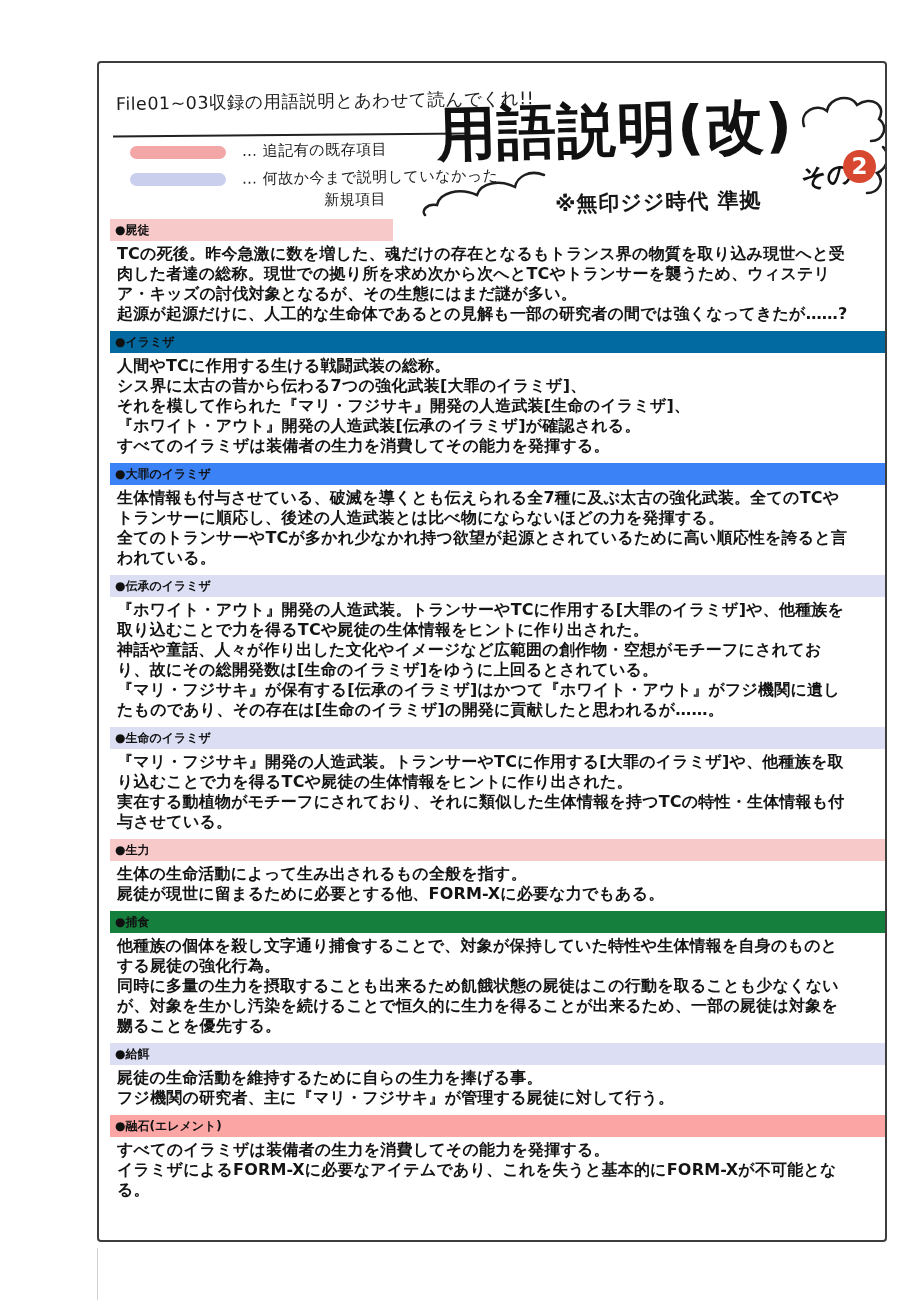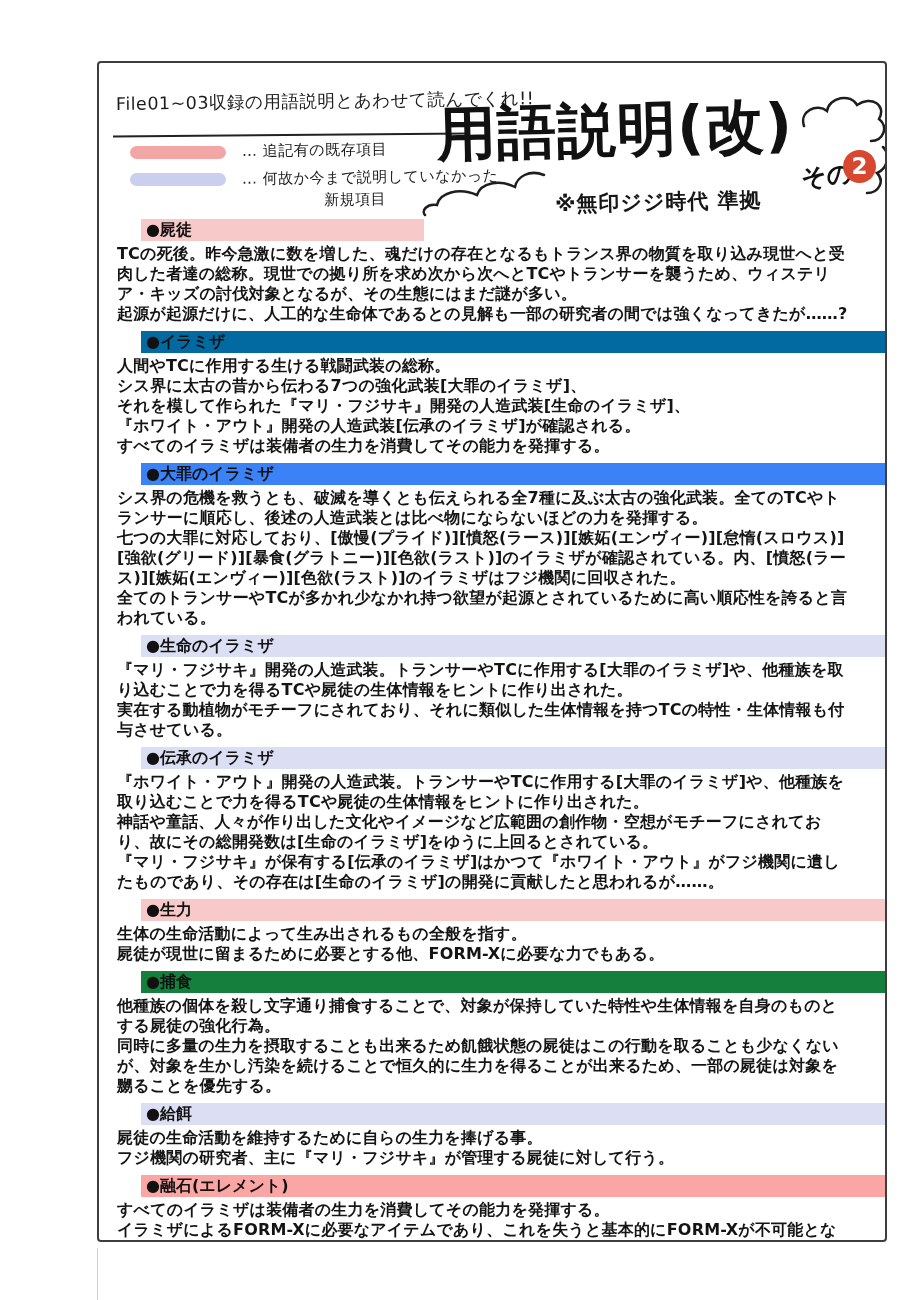--- a/index.html
+++ b/index.html
@@ -46,21 +46,21 @@
   .title-sub {
     position:absolute; left:456px; top:125px; font-size:21px; font-weight:bold;
     color:#161616; letter-spacing:1px; transform:rotate(-1.2deg); white-space:nowrap;
   }
   .doodle { position:absolute; pointer-events:none; }
   
   .sections { margin-left:11px; width:775px; }
   .section { margin-bottom:7px; }
   .sec-bar {
     height:22px; line-height:22px; padding-left:5px; box-sizing:border-box;
-    font-size:16px; font-weight:bold; color:#111; width:100%;margin-left:31px;
+    font-size:12px; font-weight:bold; color:#111; width:100%;
   }
   .sec-bar.short { width:283px; }
   .sec-body {
     padding:3px 33px 0 7px; font-size:16px; font-weight:bold;
     line-height:20px; color:#141414; letter-spacing:0.2px;
   }
   .sec-body p { margin:0; }
   .artifact-line {
     position:absolute; left:97px; top:1248px; width:1px; height:52px; background:#cfcfcf;
   }
@@ -113,40 +113,39 @@
           <p>シス界に太古の昔から伝わる7つの強化武装[大罪のイラミザ]、</p>
           <p>それを模して作られた『マリ・フジサキ』開発の人造武装[生命のイラミザ]、</p>
           <p>『ホワイト・アウト』開発の人造武装[伝承のイラミザ]が確認される。</p>
           <p>すべてのイラミザは装備者の生力を消費してその能力を発揮する。</p>
         </div>
   </div>
 
   <div class="section">
     <div class="sec-bar" style="background-color: #3b82f6;">●大罪のイラミザ</div>
     <div class="sec-body">
-          <p>シス界の危機を救うとも、破滅を導くとも伝えられる全7種に及ぶ太古の強化武装。全てのTCやトランサーに順応し、後述の人造武装とは比べ物にならないほどの力を発揮する。</p>
-          <p>七つの大罪に対応しており、[傲慢(プライド)][憤怒(ラース)][嫉妬(エンヴィー)][怠惰(スロウス)][強欲(グリード)][暴食(グラトニー)][色欲(ラスト)]のイラミザが確認されている。内、[憤怒(ラース)][嫉妬(エンヴィー)][色欲(ラスト)]のイラミザはフジ機関に回収された。</p>
+          <p>生体情報も付与させている、破滅を導くとも伝えられる全7種に及ぶ太古の強化武装。全てのTCやトランサーに順応し、後述の人造武装とは比べ物にならないほどの力を発揮する。</p>
           <p>全てのトランサーやTCが多かれ少なかれ持つ欲望が起源とされているために高い順応性を誇ると言われている。</p>
-        </div>
-  </div>
-
-  <div class="section">
-    <div class="sec-bar" style="background-color: rgb(220, 222, 243);">●生命のイラミザ</div>
-    <div class="sec-body">
-          <p>『マリ・フジサキ』開発の人造武装。トランサーやTCに作用する[大罪のイラミザ]や、他種族を取り込むことで力を得るTCや屍徒の生体情報をヒントに作り出された。</p>
-          <p>実在する動植物がモチーフにされており、それに類似した生体情報を持つTCの特性・生体情報も付与させている。</p>
         </div>
   </div>
 
   <div class="section">
     <div class="sec-bar" style="background-color: rgb(220, 222, 243);">●伝承のイラミザ</div>
     <div class="sec-body">
           <p>『ホワイト・アウト』開発の人造武装。トランサーやTCに作用する[大罪のイラミザ]や、他種族を取り込むことで力を得るTCや屍徒の生体情報をヒントに作り出された。</p>
           <p>神話や童話、人々が作り出した文化やイメージなど広範囲の創作物・空想がモチーフにされており、故にその総開発数は[生命のイラミザ]をゆうに上回るとされている。</p>
           <p>『マリ・フジサキ』が保有する[伝承のイラミザ]はかつて『ホワイト・アウト』がフジ機関に遺したものであり、その存在は[生命のイラミザ]の開発に貢献したと思われるが……。</p>
+        </div>
+  </div>
+
+  <div class="section">
+    <div class="sec-bar" style="background-color: rgb(220, 222, 243);">●生命のイラミザ</div>
+    <div class="sec-body">
+          <p>『マリ・フジサキ』開発の人造武装。トランサーやTCに作用する[大罪のイラミザ]や、他種族を取り込むことで力を得るTCや屍徒の生体情報をヒントに作り出された。</p>
+          <p>実在する動植物がモチーフにされており、それに類似した生体情報を持つTCの特性・生体情報も付与させている。</p>
         </div>
   </div>
 
   <div class="section">
     <div class="sec-bar" style="background-color: rgb(248, 201, 201);">●生力</div>
     <div class="sec-body">
           <p>生体の生命活動によって生み出されるもの全般を指す。</p>
           <p>屍徒が現世に留まるために必要とする他、FORM-Xに必要な力でもある。</p>
         </div>
   </div>

